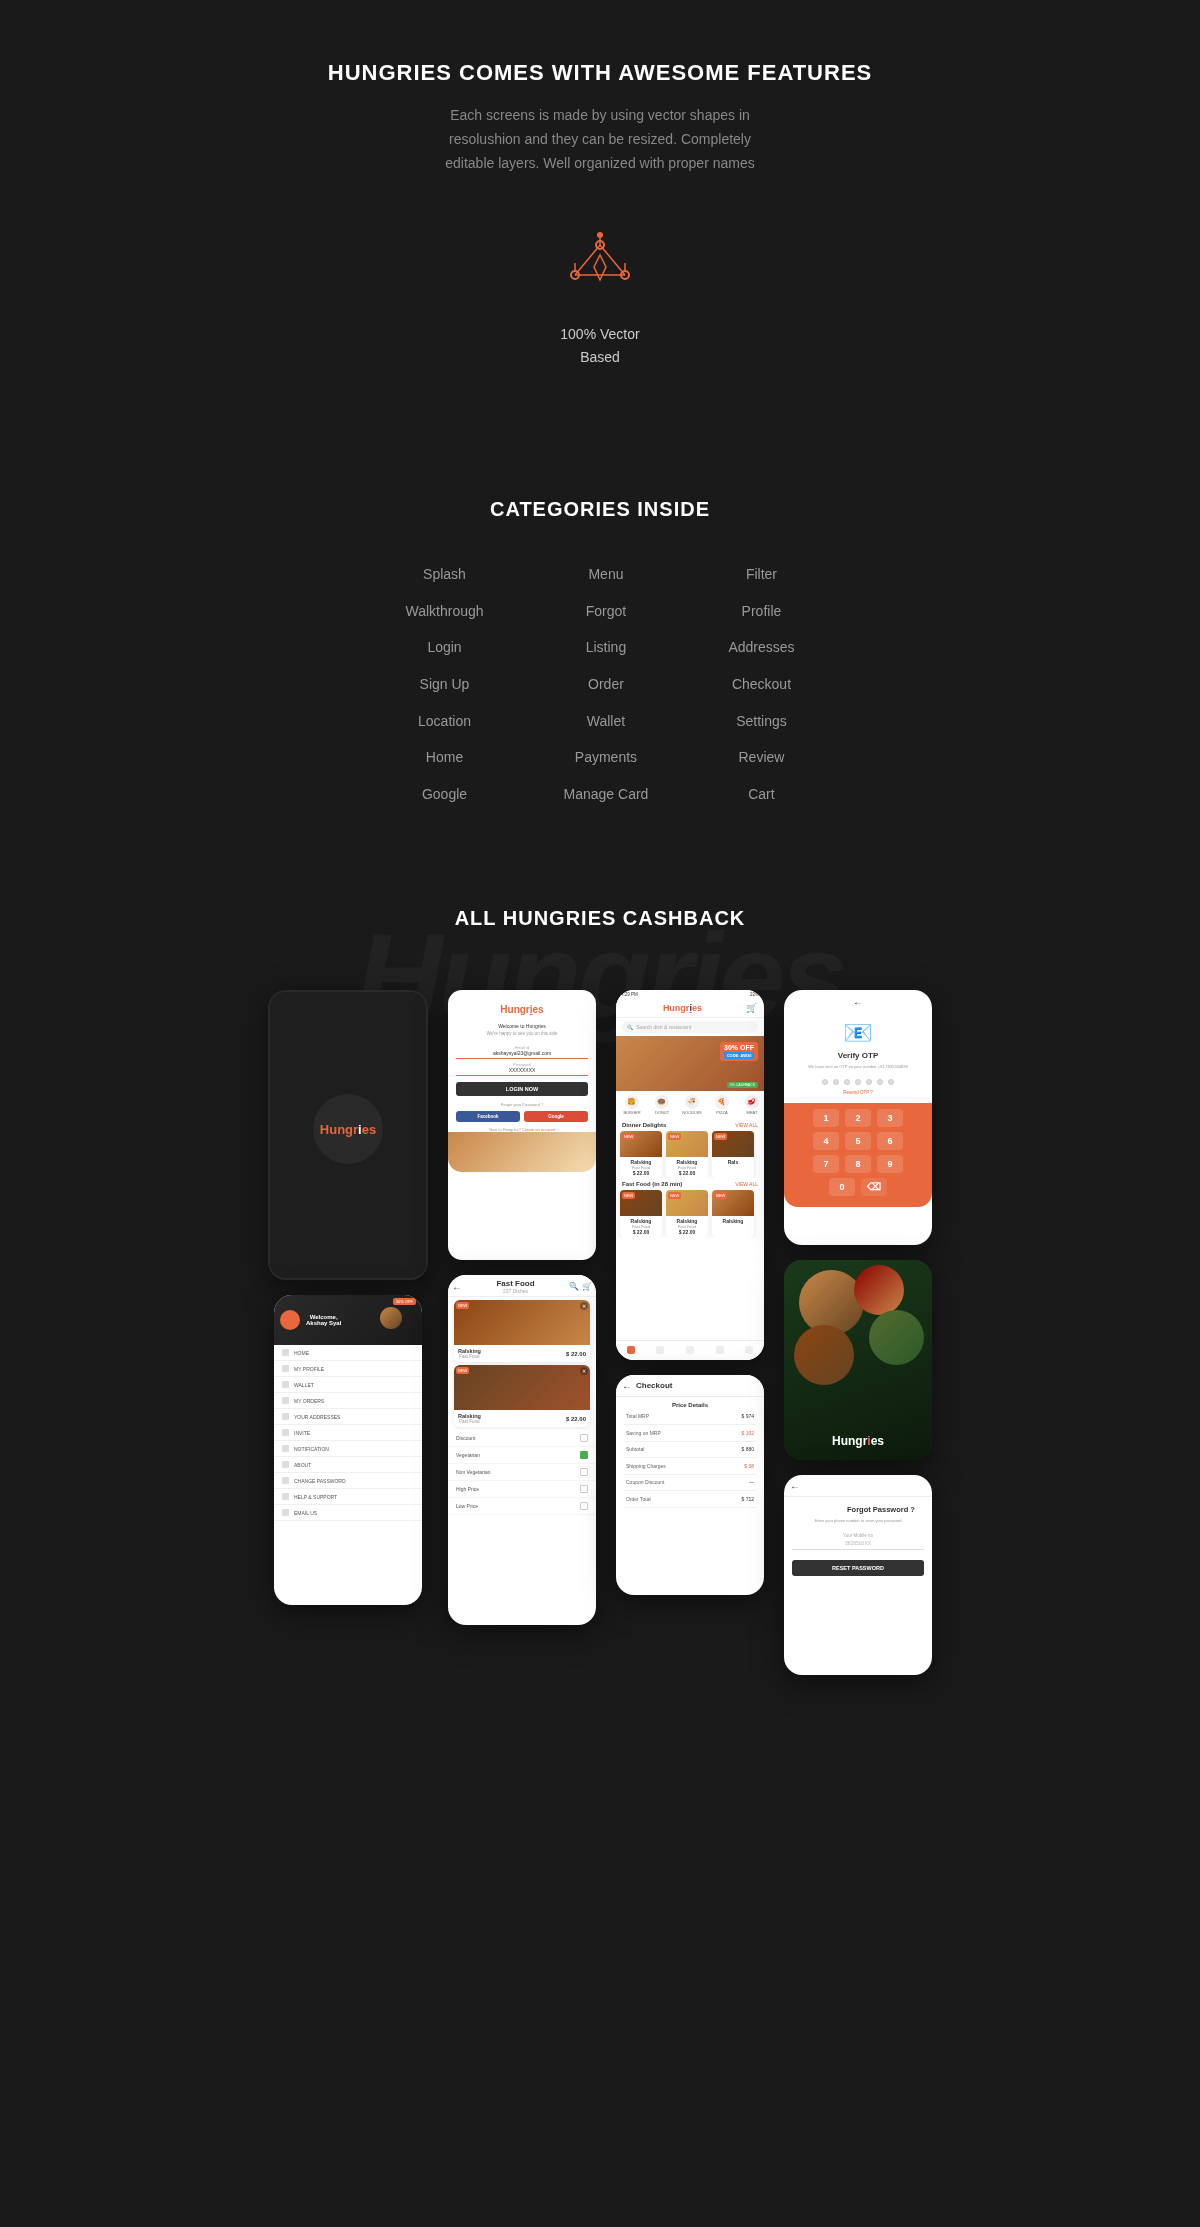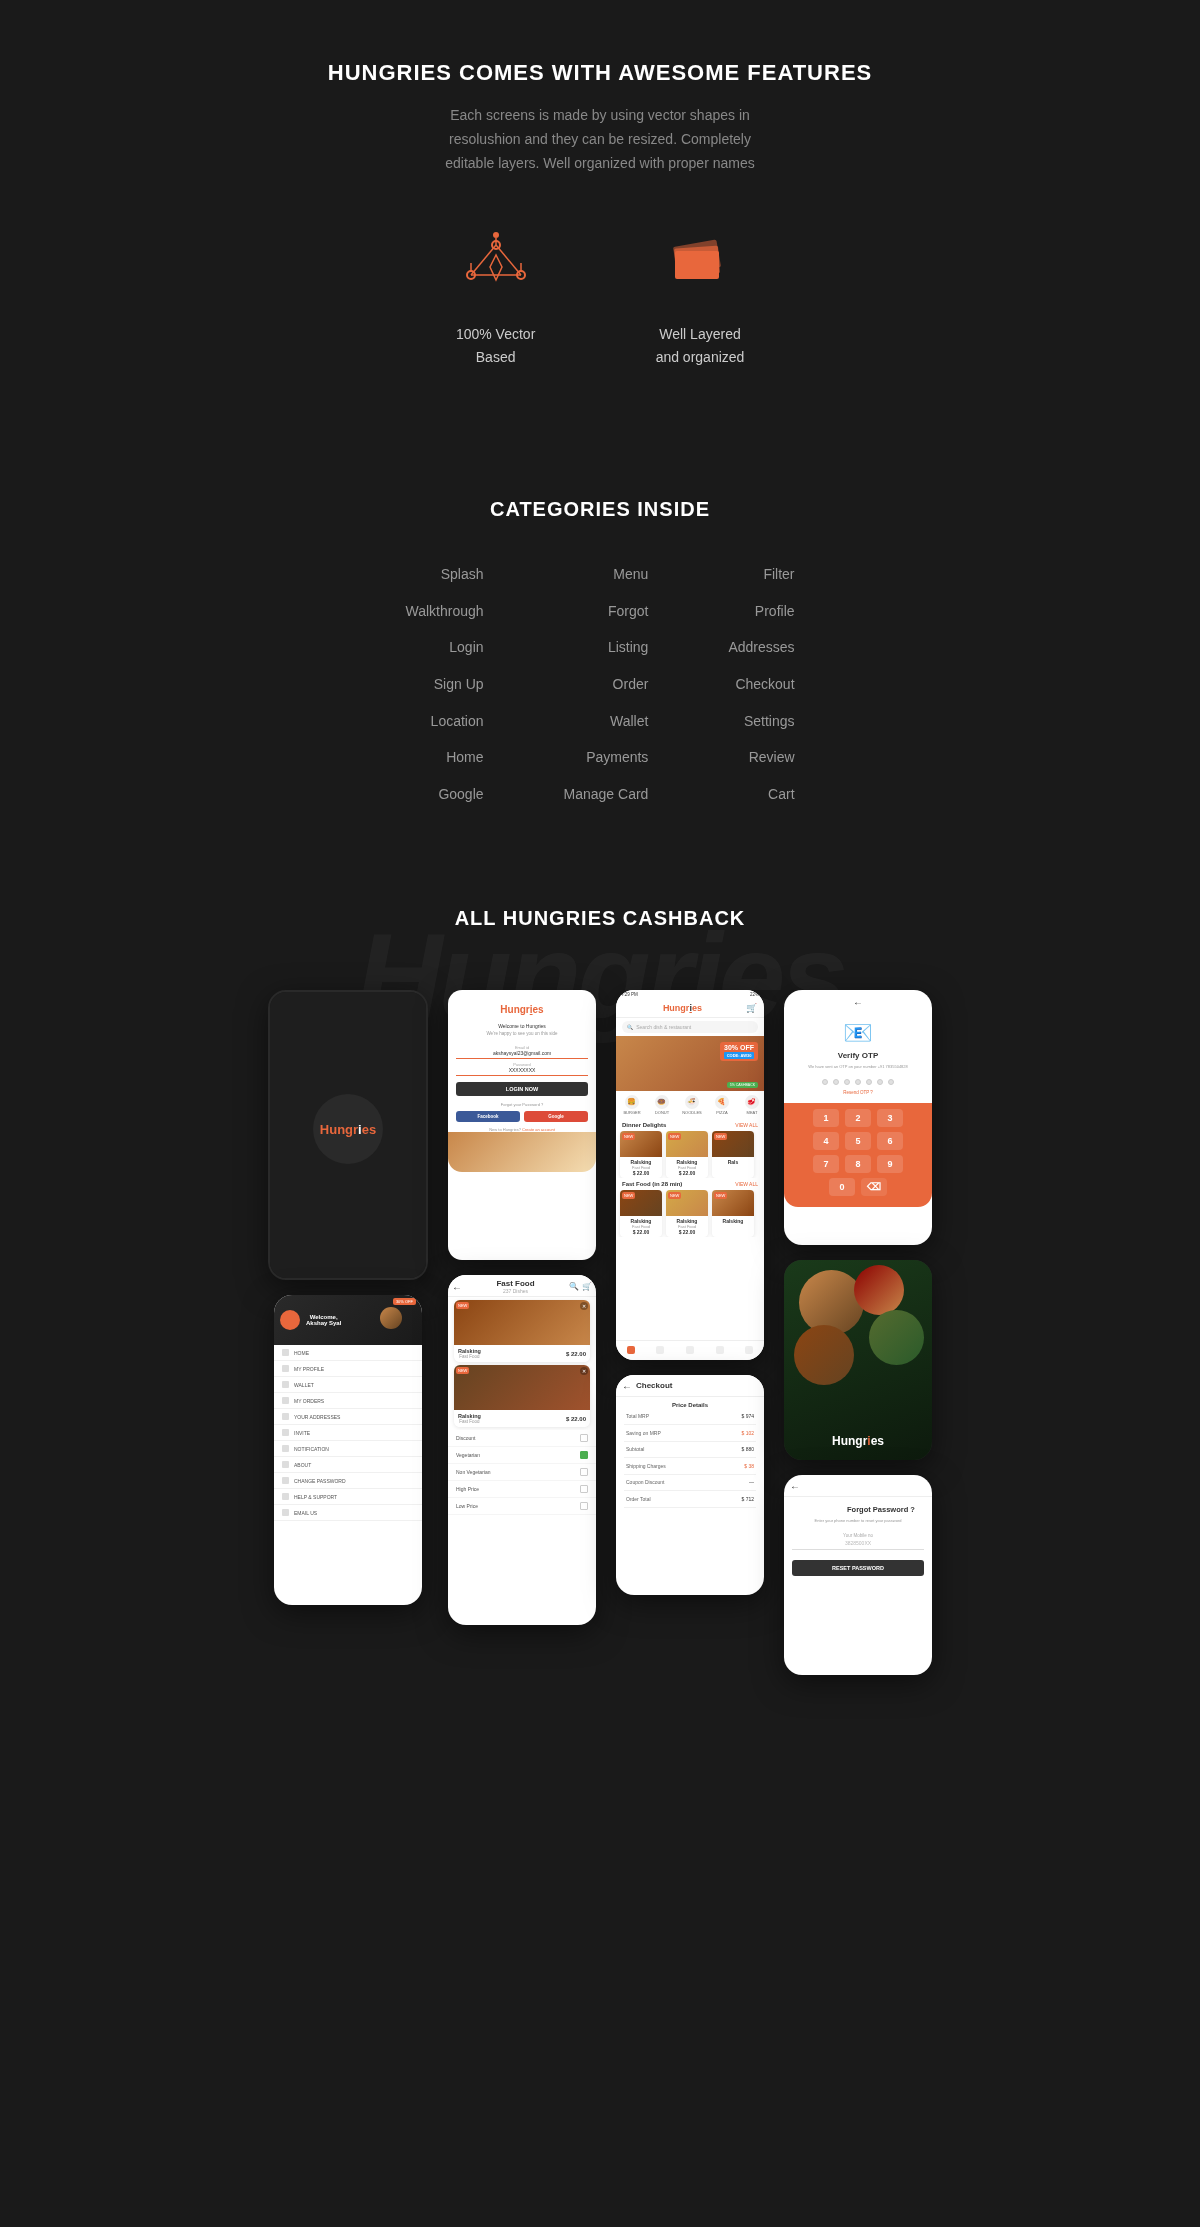--- a/index.html
+++ b/index.html
@@ -69,21 +69,20 @@
     }
     .categories-grid {
       display: flex;
       justify-content: center;
       gap: 80px;
     }
     .categories-col {
       display: flex;
       flex-direction: column;
       gap: 10px;
-      text-align: right;
     }
     .categories-col span {
       color: #999;
       font-size: 14px;
       line-height: 1.9;
     }
 
     
     .all-screens-section {
       text-align: center;
@@ -739,34 +738,20 @@
           <line x1="15" y1="46" x2="15" y2="38" stroke="#e8673c" stroke-width="1.5"></line>
           <line x1="65" y1="46" x2="65" y2="38" stroke="#e8673c" stroke-width="1.5"></line>
         </svg>
       </div>
       <div class="feature-label">
         <div>100% Vector</div>
         <div>Based</div>
       </div>
     </div>
 
-    <div class="feature-item">
-      <div class="feature-icon-wrap">
-        <svg width="80" height="80" viewBox="0 0 80 80">
-
-          <rect x="15" y="18" width="44" height="28" rx="2" fill="#e8673c" opacity="0.5" transform="rotate(-10, 37, 32)"></rect>
-          <rect x="15" y="22" width="44" height="28" rx="2" fill="#e8673c" opacity="0.7" transform="rotate(-4, 37, 36)"></rect>
-          <rect x="15" y="26" width="44" height="28" rx="2" fill="#e8673c"></rect>
-        </svg>
-      </div>
-      <div class="feature-label">
-        <div>Well Layered</div>
-        <div>and organized</div>
-      </div>
-    </div>
 
   </div>
 </section>
 
 <section class="categories-section">
   <h2>CATEGORIES INSIDE</h2>
   <div class="categories-grid">
     <div class="categories-col" id="cat-col-1">
         <span>Splash</span>
         <span>Walkthrough</span>

